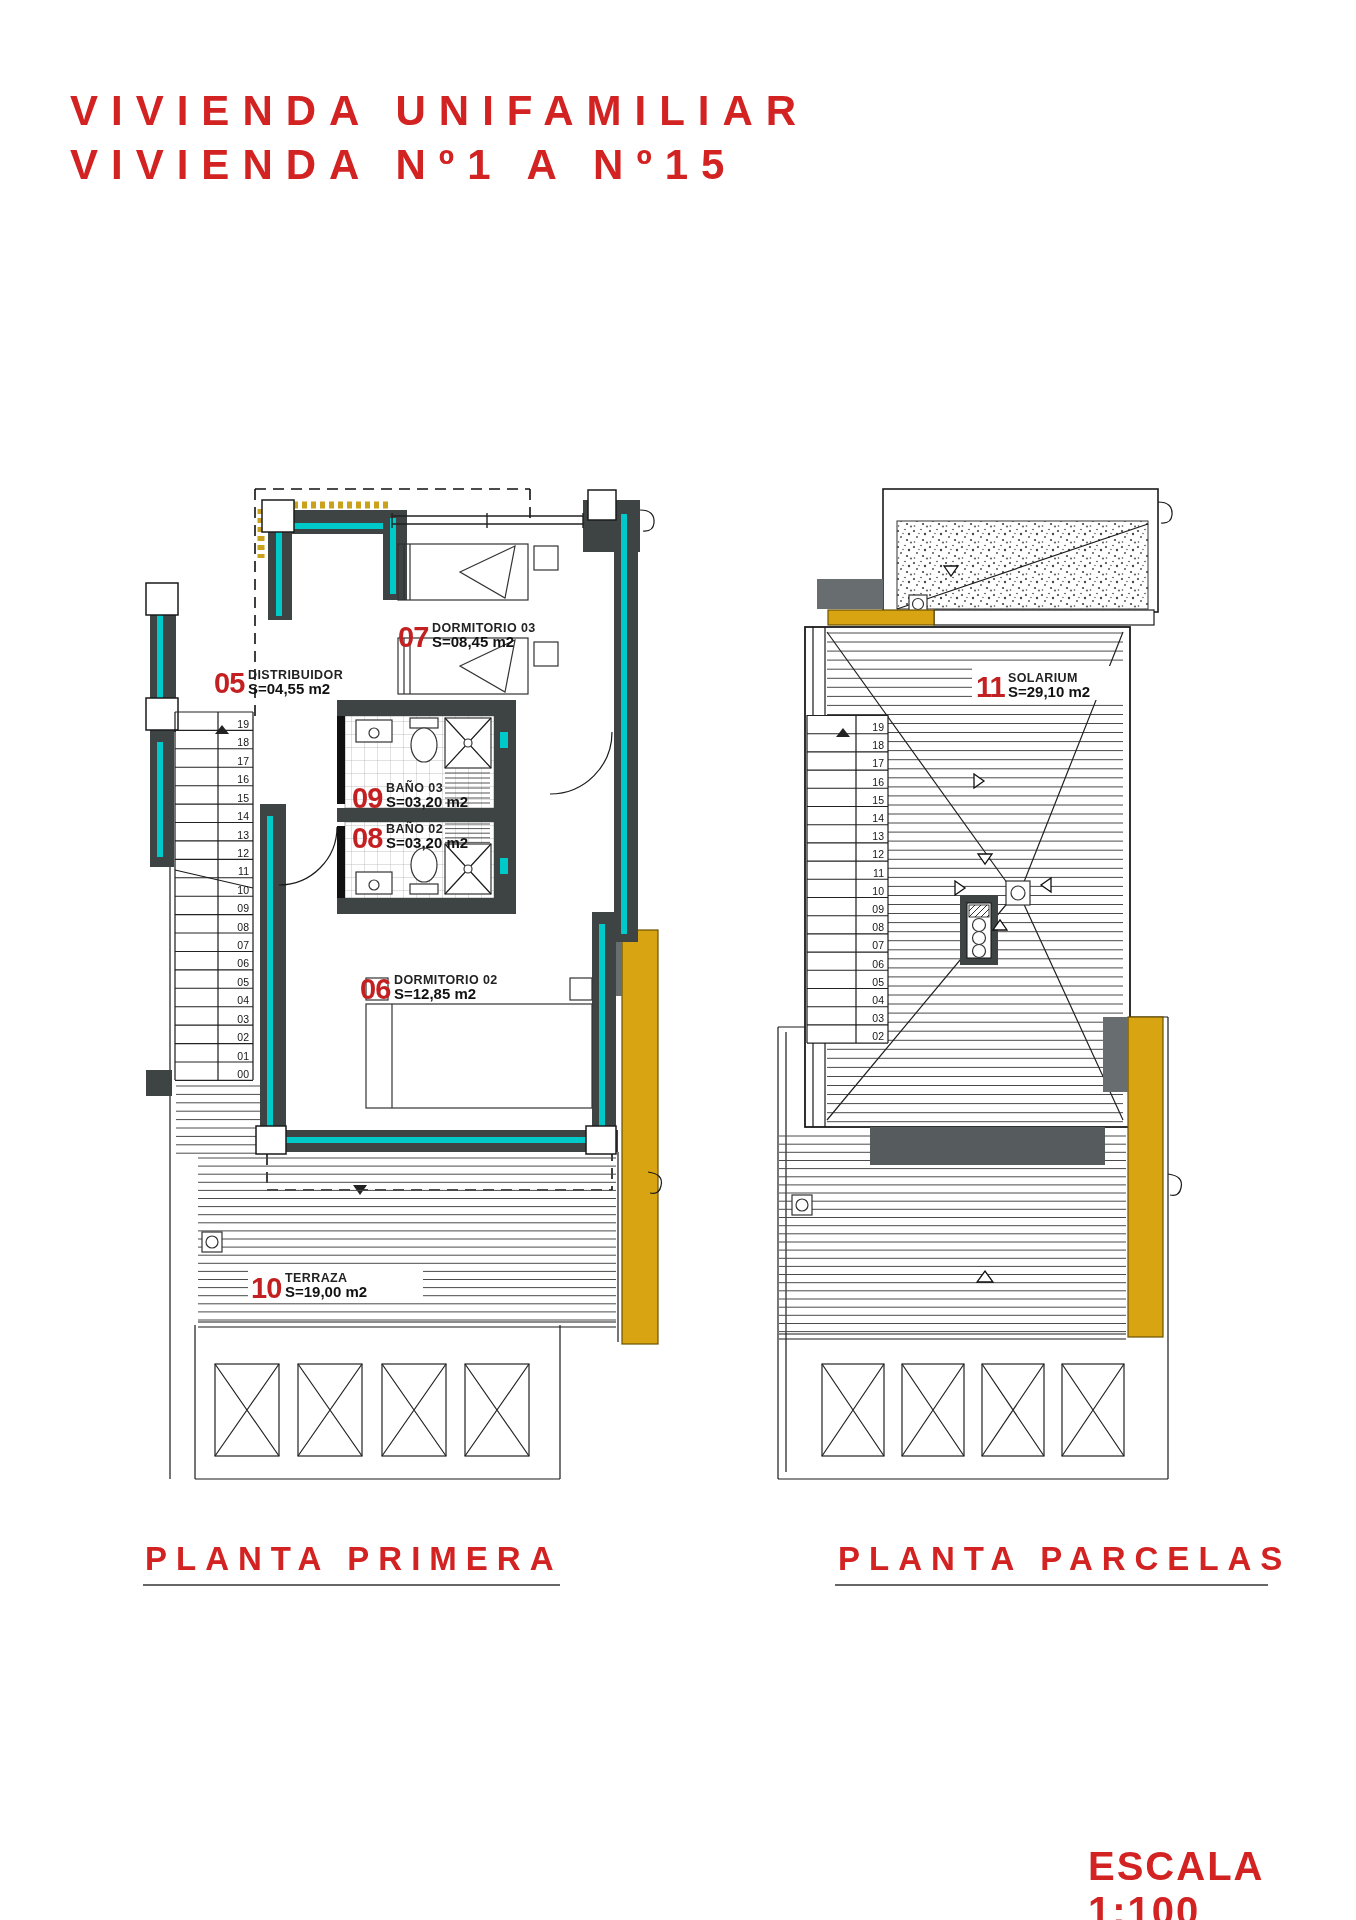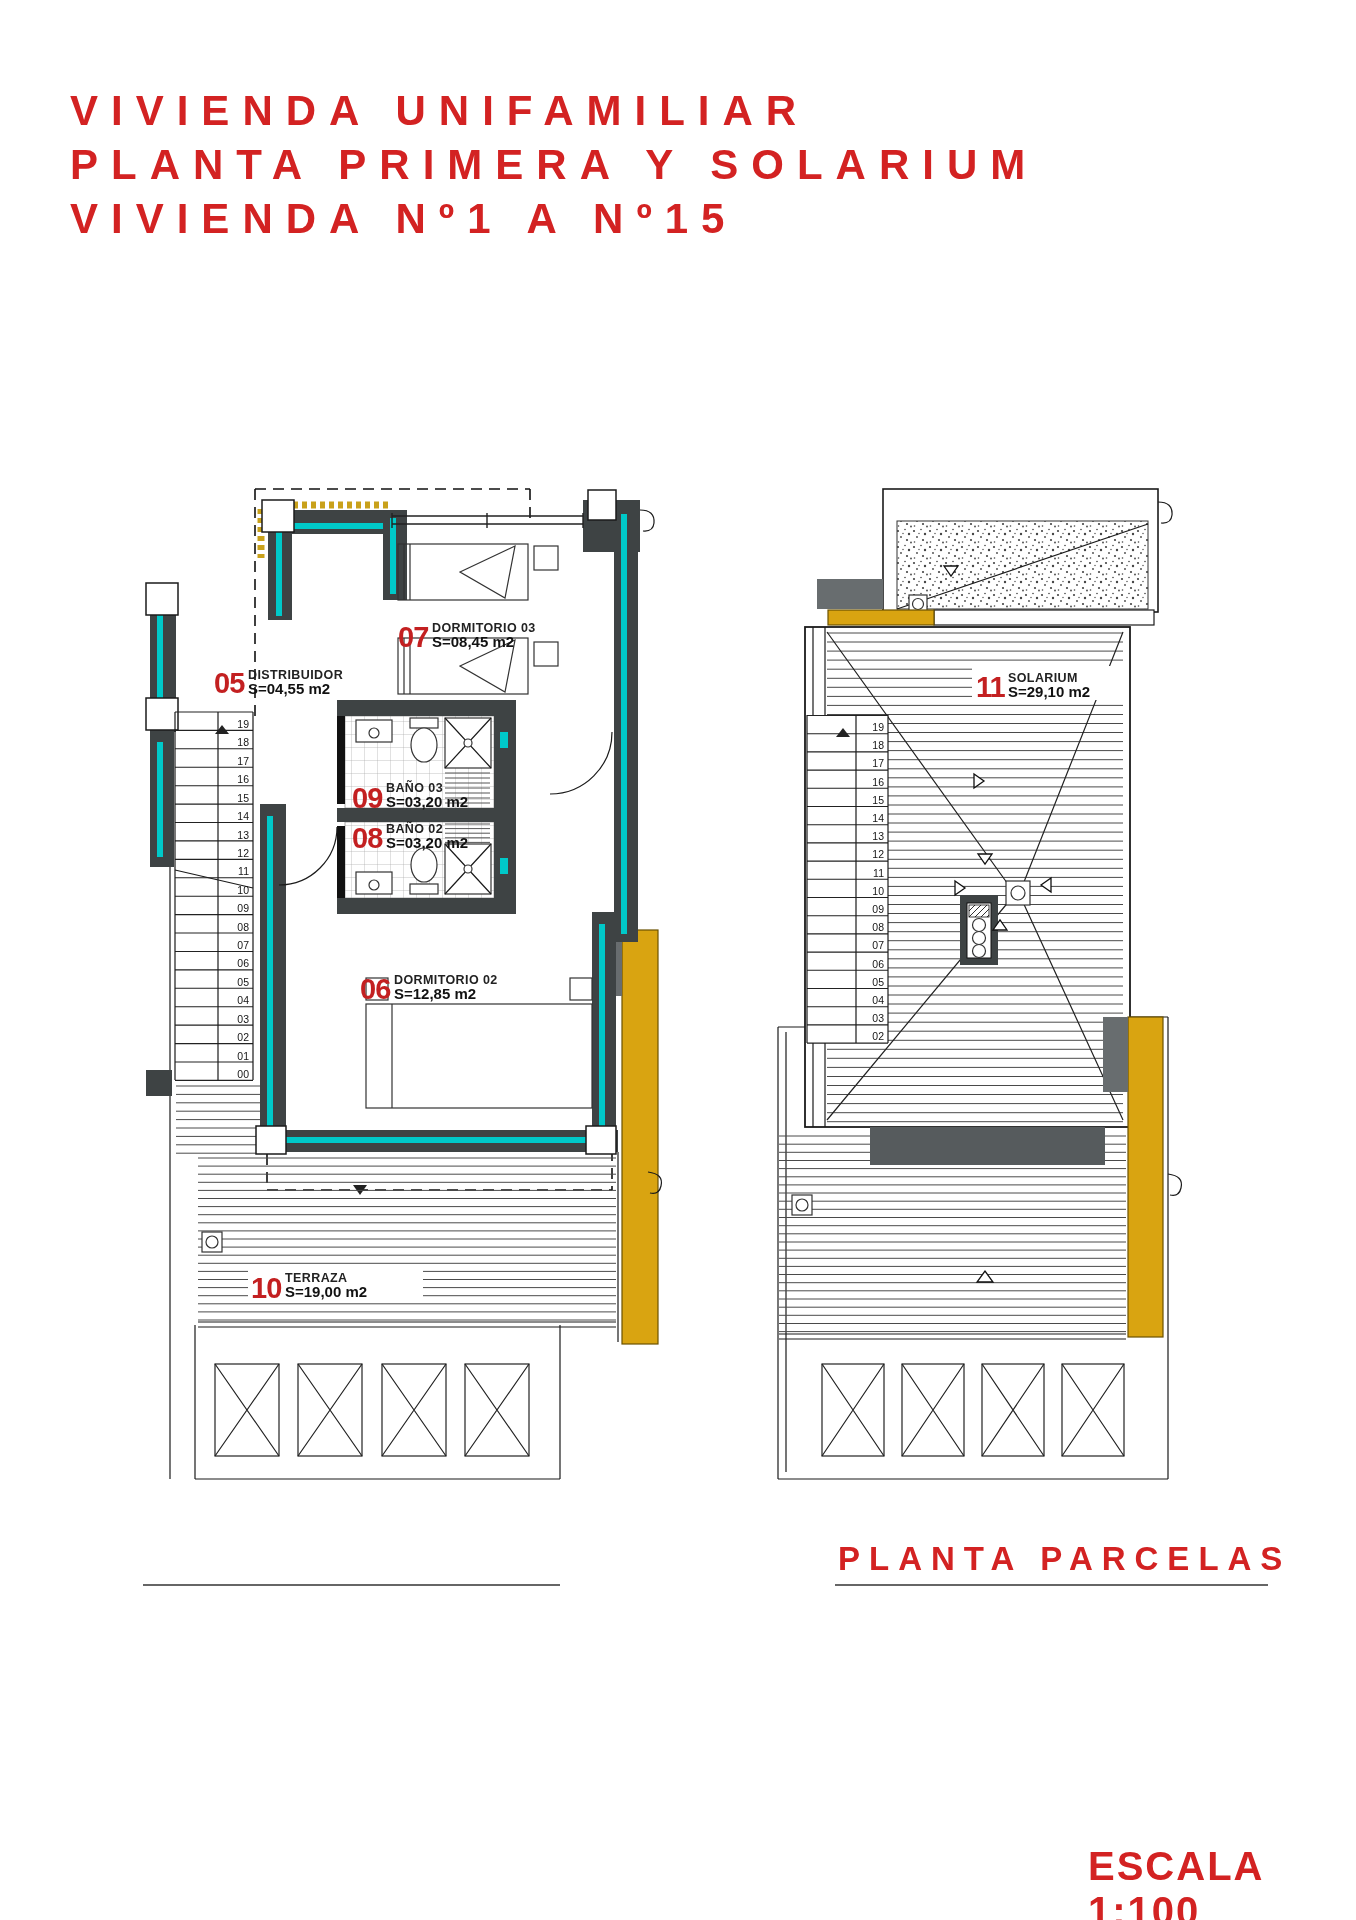--- a/index.html
+++ b/index.html
@@ -26,21 +26,20 @@
   .tri-open{fill:#fff;stroke:#111;stroke-width:1.3;}
   .tri-fill{fill:#222;stroke:none;}
 </style>
 </head>
 <body>
 
 <div id="page">
 
   <div class="title">
     <div>VIVIENDA UNIFAMILIAR</div>
-    <div>PLANTA PRIMERA Y SOLARIUM</div>
     <div>VIVIENDA Nº1 A Nº15</div>
   </div>
 
   <svg width="1356" height="1920" viewBox="0 0 1356 1920">
     <defs>
       <pattern id="tiles" width="13" height="13" patternUnits="userSpaceOnUse">
         <path d="M13,0H0V13" stroke="#a9a9a9" stroke-width="0.7" fill="none"></path>
       </pattern>
       <pattern id="stipple" width="16" height="16" patternUnits="userSpaceOnUse">
         <circle cx="2" cy="3" r="1.1" fill="#444"></circle>
@@ -373,18 +372,19 @@
             <rect x="1062" y="1332" width="62" height="92"></rect>
             <path d="M1062,1332 L1124,1424 M1124,1332 L1062,1424"></path>
           </g>
       </g>
 
       <path class="thin" d="M1158,470 q15,0 14,13 q-1,9 -11,8"></path>
       <path class="thin" d="M1168,1142 q16,2 13,14 q-2,9 -11,7"></path>
     </g>
   </svg>
 
+  <div class="caption" style="left:145px;top:1508px;">PLANTA PRIMERA</div>
   <div class="cap-underline" style="left:143px;top:1552px;width:417px;"></div>
   <div class="caption" style="left:838px;top:1508px;">PLANTA PARCELAS</div>
   <div class="cap-underline" style="left:835px;top:1552px;width:433px;"></div>
 
   <div class="escala">ESCALA 1:100</div>
 </div>
 
 </body></html>

